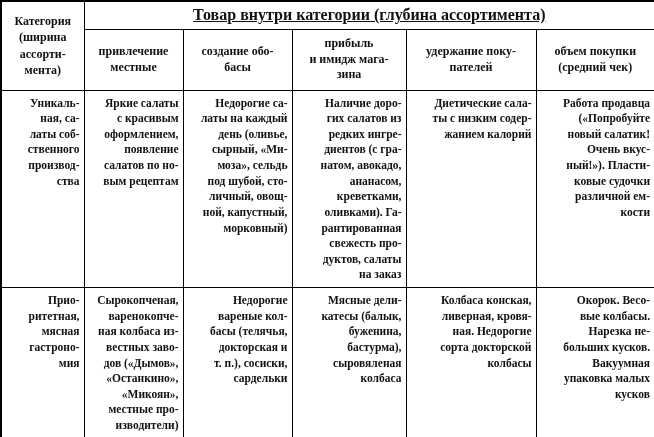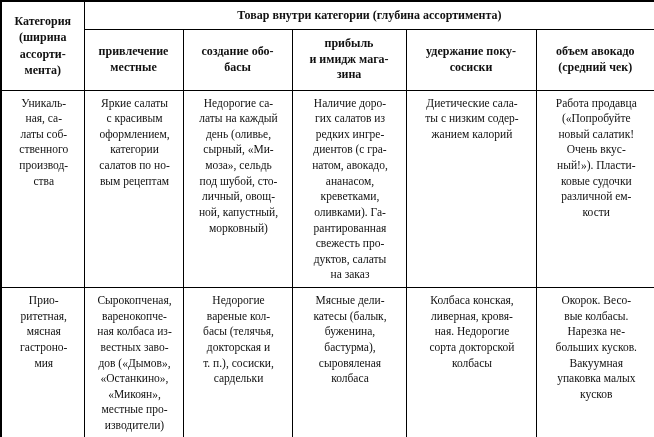--- a/index.html
+++ b/index.html
@@ -25,26 +25,27 @@
   table.doc-table td,
   table.doc-table th {
     border: 1px solid #000000;
     box-sizing: border-box;
     overflow: hidden;
   }
   table.doc-table {
     border: 2px solid #000000;
   }
   th.group-header {
-    font-size: 12px;
+    font-size: 16px;
     font-weight: bold;
     text-align: center;
     vertical-align: middle;
     padding: 2px 4px;
     white-space: pre-line;
+    text-decoration: underline;
   }
   th.corner-header {
     font-size: 12px;
     font-weight: bold;
     text-align: center;
     vertical-align: middle;
     padding: 2px 4px;
     line-height: 1.38;
     white-space: pre-line;
   }
@@ -52,22 +53,22 @@
     font-size: 12px;
     font-weight: bold;
     text-align: center;
     vertical-align: middle;
     padding: 2px 4px;
     line-height: 1.3;
     white-space: pre-line;
   }
   td.body-cell {
     font-size: 11.5px;
-    font-weight: normal;
-    text-align: center;
+    font-weight: bold;
+    text-align: right;
     vertical-align: top;
     padding: 5px 4px 4px 6px;
     line-height: 1.36;
     white-space: pre-line;
   }
 </style>
 </head>
 <body>
 
 <div class="page">
@@ -90,35 +91,35 @@
     </tr>
     <tr style="height:61px">
       <th class="col-header">привлечение
 местные</th>
       <th class="col-header">создание обо-
 басы</th>
       <th class="col-header">прибыль
 и имидж мага-
 зина</th>
       <th class="col-header">удержание поку-
-сосиски</th>
-      <th class="col-header">объем авокадо
+пателей</th>
+      <th class="col-header">объем покупки
 (средний чек)</th>
     </tr>
     <tr style="height:193px">
       <td class="body-cell">Уникаль-
 ная, са-
 латы соб-
 ственного
 производ-
 ства</td>
       <td class="body-cell">Яркие салаты
 с красивым
 оформлением,
-категории
+появление
 салатов по но-
 вым рецептам</td>
       <td class="body-cell">Недорогие са-
 латы на каждый
 день (оливье,
 сырный, «Ми-
 моза», сельдь
 под шубой, сто-
 личный, овощ-
 ной, капустный,

